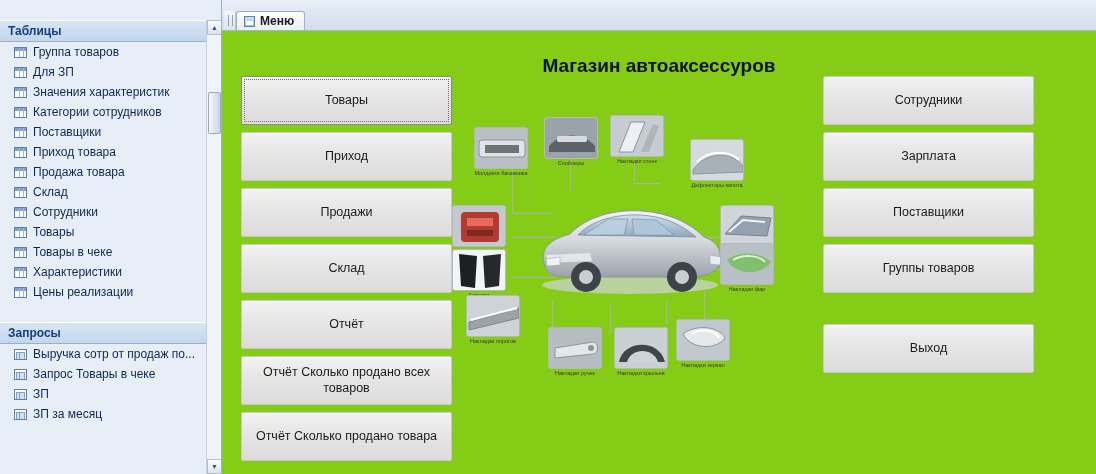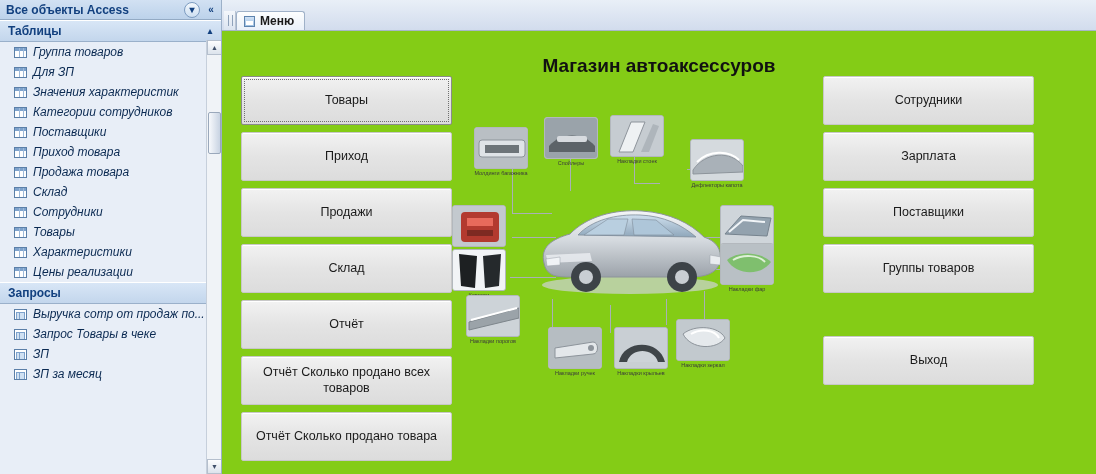--- a/index.html
+++ b/index.html
@@ -62,28 +62,29 @@
     height: 22px;
     background: linear-gradient(to bottom, #d8e6f6 0%, #c3d6ec 100%);
     border-top: 1px solid #ffffff;
     border-bottom: 1px solid #9ab0ca;
     display: flex;
     align-items: center;
     padding: 0 4px 0 8px;
     color: #12407f;
     font-weight: bold;
     font-size: 12px;
+    margin-top: 20px;
   }
   .group-head .ghtitle { flex: 1; }
   .chev {
     width: 14px; height: 14px;
     display: flex; align-items: center; justify-content: center;
     font-size: 9px; color: #12407f;
   }
-  .nav-list { padding: 0; margin: 0; list-style: none; font-style: italic; }
+  .nav-list { padding: 0; margin: 0; list-style: none; }
   .nav-item {
     height: 20px;
     display: flex;
     align-items: center;
     padding-left: 14px;
     color: #0b2a52;
     font-size: 12px;
     white-space: nowrap;
   }
   .tbl-icon {
@@ -248,21 +249,21 @@
     line-height: 1.25;
     padding: 0 6px;
     cursor: pointer;
     box-shadow: inset 0 1px 0 #ffffff;
   }
   .acc-btn.focused {
     border: 1px solid #8a8a8a;
     outline: 1px dotted #707070;
     outline-offset: -4px;
   }
-  .acc-btn.exit { margin-top: 36px; }
+  .acc-btn.exit { margin-top: 24px; }
 
   
   .illus {
     position: absolute;
     left: 230px; top: 78px;
     width: 360px; height: 275px;
   }
   .car-body {
     position: absolute;
     left: 78px; top: 80px;
@@ -293,25 +294,20 @@
   .leader.h { height: 1px; }
   .leader.v { width: 1px; }
 </style>
 </head>
 <body>
 
 <div id="app">
 
   <div class="nav-pane">
 
-    <div class="nav-header">
-      <span class="title">Все объекты Access</span>
-      <span class="nav-btn circle">▾</span>
-      <span class="nav-btn">«</span>
-    </div>
 
     <div class="nav-body">
 
       <div class="group-head">
         <span class="ghtitle">Таблицы</span>
         <span class="chev">▴</span>
       </div>
       <ul class="nav-list">
         <li class="nav-item">
           <span class="tbl-icon"></span>
@@ -345,20 +341,24 @@
           <span class="tbl-icon"></span>
           <span>Склад</span>
         </li>
         <li class="nav-item">
           <span class="tbl-icon"></span>
           <span>Сотрудники</span>
         </li>
         <li class="nav-item">
           <span class="tbl-icon"></span>
           <span>Товары</span>
+        </li>
+        <li class="nav-item">
+          <span class="tbl-icon"></span>
+          <span>Товары в чеке</span>
         </li>
         <li class="nav-item">
           <span class="tbl-icon"></span>
           <span>Характеристики</span>
         </li>
         <li class="nav-item">
           <span class="tbl-icon"></span>
           <span>Цены реализации</span>
         </li>
       </ul>

